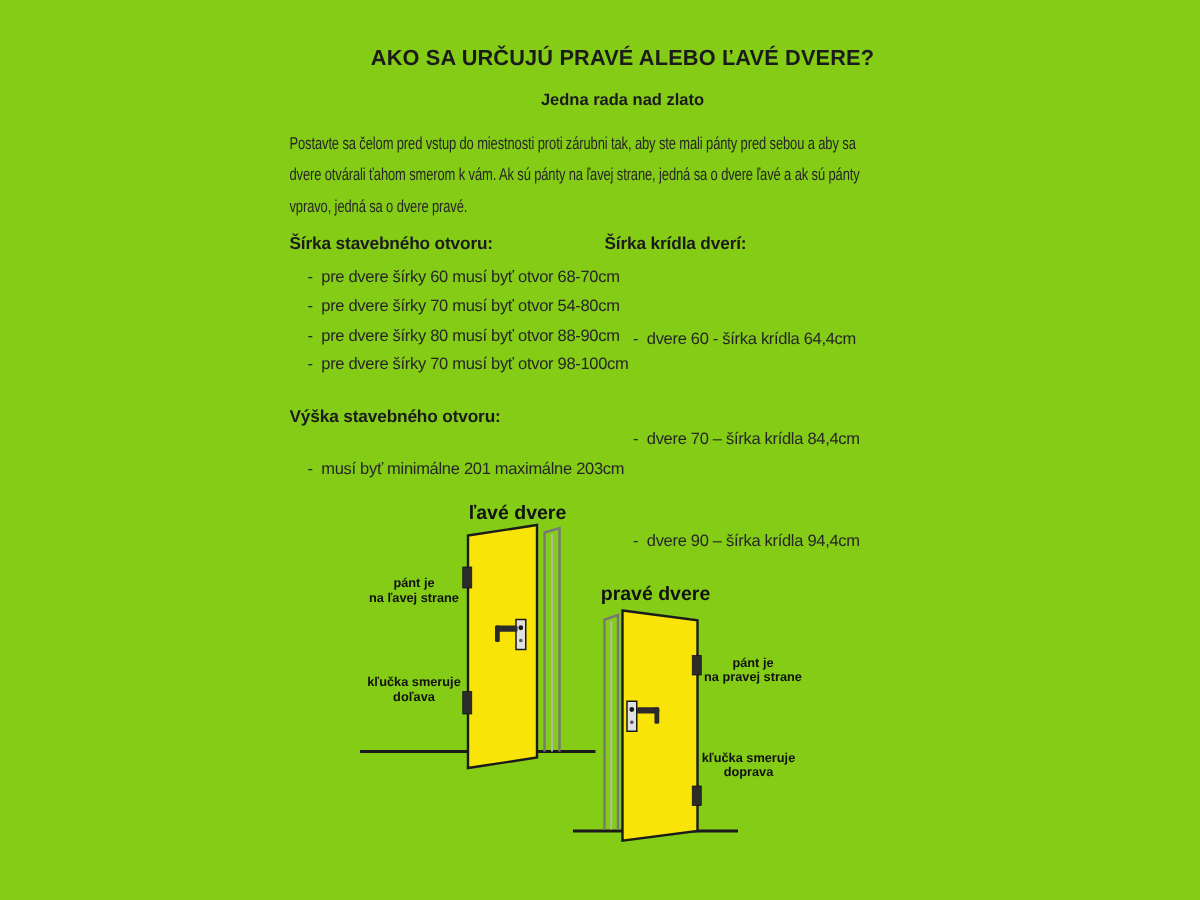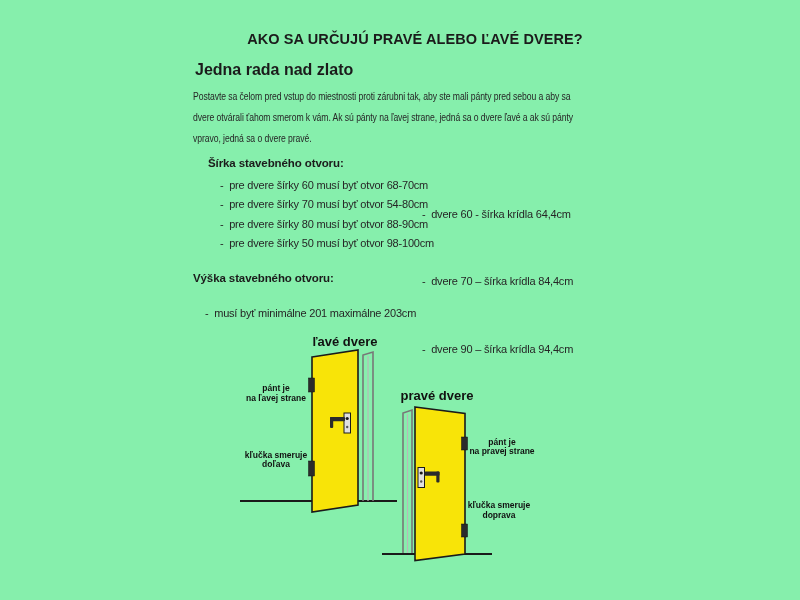--- a/index.html
+++ b/index.html
@@ -1,35 +1,35 @@
 <!DOCTYPE html>
 <html><head>
 <meta charset="utf-8">
 <style>
   html,body { margin:0; padding:0; background:#ffffff; }
   body { width:800px; height:600px; font-family:"Liberation Sans", sans-serif; color:#222; }
-  .page { position:relative; width:800px; height:600px; background:#86efac; overflow:hidden; }
+  .page { position:relative; width:800px; height:600px; background:#84cc16; overflow:hidden; }
 
   .doc-title {
     position:absolute; top:31px; left:195px; width:440px;
     text-align:center; font-weight:bold; font-size:14.5px; color:#1b1b1b; letter-spacing:0.1px;
   }
   .doc-subtitle {
     position:absolute; top:61px; left:195px; width:440px;
-    text-align:left; font-weight:bold; font-size:16px; color:#1b1b1b;
+    text-align:center; font-weight:bold; font-size:11px; color:#1b1b1b;
   }
   .intro {
     position:absolute; top:86px; left:193px;
     font-size:11.5px; line-height:21px; color:#262626;
     white-space:pre; letter-spacing:-0.1px;
     transform:scaleX(0.75); transform-origin:0 0;
   }
 
   .col { position:absolute; top:157px; }
-  .col-left  { left:208px; }
+  .col-left  { left:193px; }
   .col-right { left:403px; }
   .col-h { font-weight:bold; font-size:11.5px; color:#1b1b1b; letter-spacing:-0.1px; white-space:pre; }
   .items { margin-top:7px; }
   .item { font-size:11px; line-height:19.3px; color:#262626; letter-spacing:-0.2px; white-space:pre; }
   .col-left  .item { padding-left:12px; }
   .col-right .item { padding-left:19px;margin-top:48px; }
 
   .vyska { position:absolute; top:272px; left:193px; }
   .vyska .item { padding-left:12px; }
   .vyska .items { margin-top:20px; }
@@ -48,25 +48,26 @@
   <div class="intro">Postavte sa čelom pred vstup do miestnosti proti zárubni tak, aby ste mali pánty pred sebou a aby sa
 dvere otvárali ťahom smerom k vám. Ak sú pánty na ľavej strane, jedná sa o dvere ľavé a ak sú pánty
 vpravo, jedná sa o dvere pravé.</div>
 
   <div class="col col-left">
     <div class="col-h">Šírka stavebného otvoru:</div>
     <div class="items">
       <div class="item">-  pre dvere šírky 60 musí byť otvor 68-70cm</div>
       <div class="item">-  pre dvere šírky 70 musí byť otvor 54-80cm</div>
       <div class="item">-  pre dvere šírky 80 musí byť otvor 88-90cm</div>
-      <div class="item">-  pre dvere šírky 50 musí byť otvor 98-100cm</div>
+      <div class="item">-  pre dvere šírky 70 musí byť otvor 98-100cm</div>
     </div>
   </div>
 
   <div class="col col-right">
+    <div class="col-h">Šírka krídla dverí:</div>
     <div class="items">
       <div class="item">-  dvere 60 - šírka krídla 64,4cm</div>
       <div class="item">-  dvere 70 – šírka krídla 84,4cm</div>
       <div class="item">-  dvere 90 – šírka krídla 94,4cm</div>
     </div>
   </div>
 
   <div class="col vyska">
     <div class="col-h">Výška stavebného otvoru:</div>
     <div class="items">

